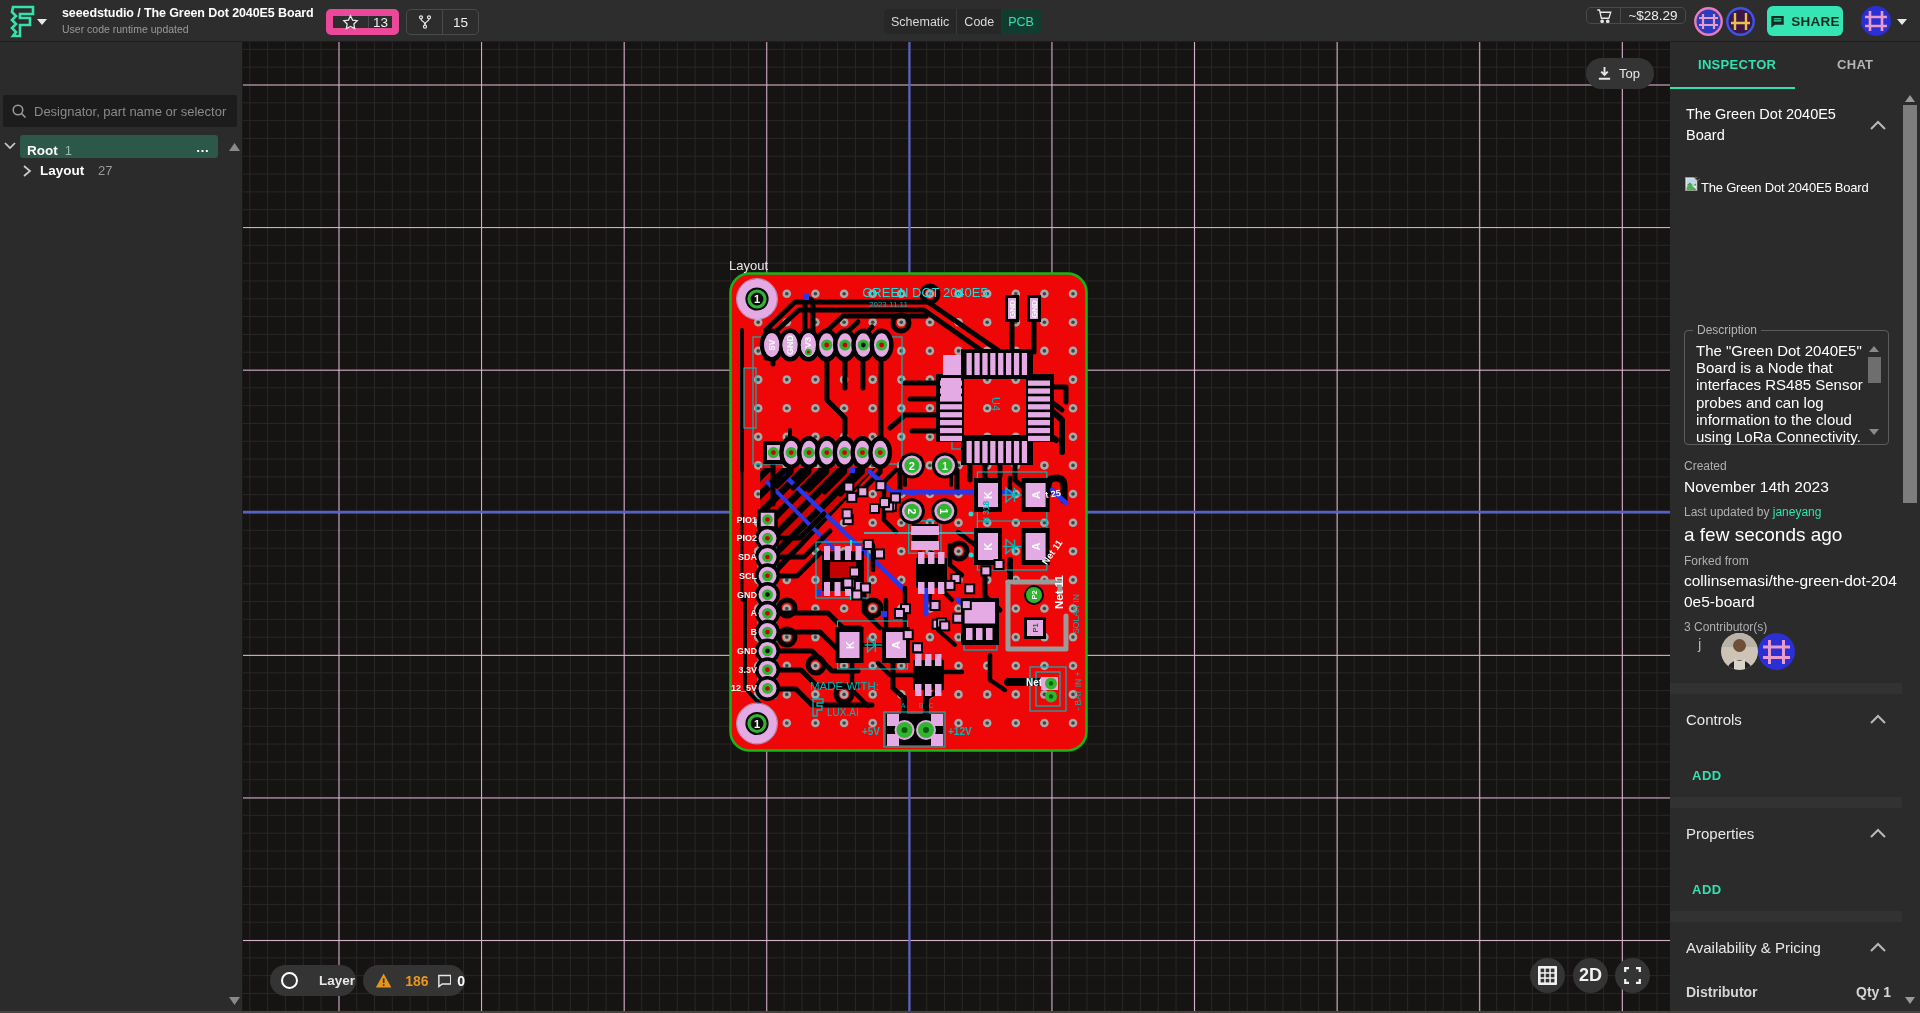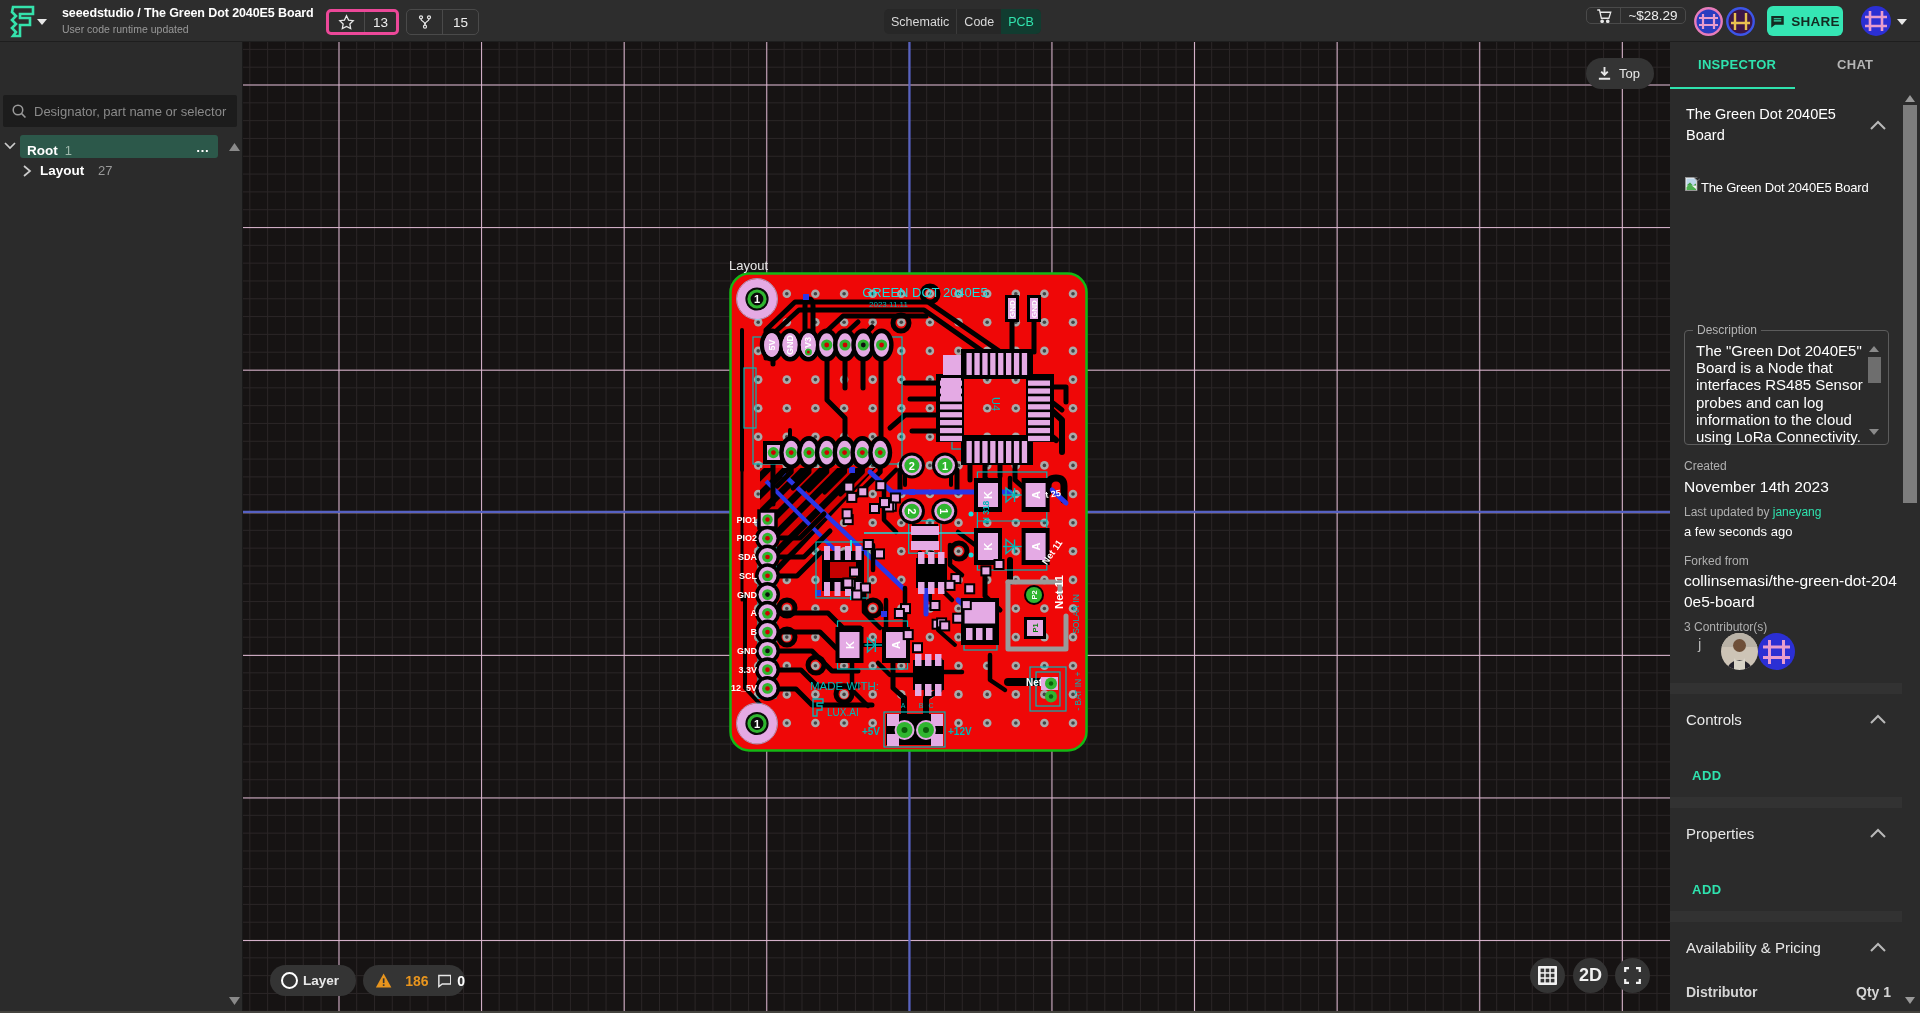--- a/index.html
+++ b/index.html
@@ -23,21 +23,21 @@
 <div id="topbar">
  <svg class="abs" style="left:9px;top:5px" width="34" height="33" viewBox="0 0 34 33">
   <path d="M4 2 H24 V9 H11 V13 H21 V20 H11 V31 H4 L7 27 L3 23 L7 19 L3 15 L7 11 L3 7 Z" fill="none" stroke="#35e2ac" stroke-width="2.6" stroke-linejoin="miter"></path>
  </svg>
  <svg class="abs" style="left:36px;top:18px" width="12" height="8">
       <polygon points="1,1 11,1 6,7" fill="#e8e8e8"></polygon>
     </svg>
  <div class="abs" style="left:62px;top:6px;font-size:12.5px;letter-spacing:-0.1px;font-weight:bold;color:#fff">seeedstudio / The Green Dot 2040E5 Board</div>
  <div class="abs" style="left:62px;top:23px;font-size:10.5px;color:#999">User code runtime updated</div>
 
- <div class="abs" style="left:326px;top:9px;width:73px;height:26px;border:3px solid #ec4899;border-radius:5px;display:flex">
+ <div class="abs" style="left:326px;top:9px;width:73px;height:26px;border:7px solid #ec4899;border-radius:5px;display:flex">
    <div style="width:36px;display:flex;align-items:center;justify-content:center;border-right:1px solid #4a4a4a">
      <svg width="17" height="17" viewBox="0 0 24 24">
           <path d="M12 2.5 L14.9 8.6 L21.5 9.5 L16.7 14.1 L17.9 20.7 L12 17.5 L6.1 20.7 L7.3 14.1 L2.5 9.5 L9.1 8.6 Z" fill="none" stroke="#e8e8e8" stroke-width="1.8"></path>
         </svg>
    </div>
    <div style="flex:1;display:flex;align-items:center;justify-content:center;font-size:13.5px;color:#eee">13</div>
  </div>
  <div class="abs" style="left:406px;top:9px;width:73px;height:26px;border:1px solid #4a4a4a;border-radius:5px;display:flex">
    <div style="width:36px;display:flex;align-items:center;justify-content:center;border-right:1px solid #4a4a4a">
      <svg width="16" height="16" viewBox="0 0 24 24" fill="none" stroke="#e8e8e8" stroke-width="1.8">
@@ -993,21 +993,21 @@
    <svg style="margin-left:11px" width="15" height="16" viewBox="0 0 16 17" fill="none" stroke="#e8e8e8" stroke-width="1.8">
         <path d="M8 1 V9 M4.5 6 L8 9.5 L11.5 6 M2 13.5 H14" stroke-width="2"></path>
       </svg>
    <span style="margin-left:7px;font-size:13px">Top</span>
  </div>
 
  <div class="pill" style="left:27px;top:923px;width:86px;height:31px">
    <svg style="margin-left:10px" width="19" height="19">
         <circle cx="9.5" cy="9.5" r="7.5" fill="none" stroke="#fff" stroke-width="2"></circle>
       </svg>
-   <span style="margin-left:4px;font-size:13.5px;font-weight:bold">Layer</span>
+   <span style="margin-left:20px;font-size:13.5px;font-weight:bold">Layer</span>
  </div>
  <div class="pill" style="left:120px;top:923px;width:102px;height:31px">
    <svg style="margin-left:12px" width="19" height="17" viewBox="0 0 20 18">
         <path d="M10 1 L19 17 H1 Z" fill="#e8951e"></path>
         <rect x="9.1" y="6.5" width="1.9" height="5.5" fill="#343434"></rect>
         <rect x="9.1" y="13.4" width="1.9" height="1.9" fill="#343434"></rect>
       </svg>
    <span style="margin-left:13px;font-size:14px;font-weight:bold;color:#e8951e">186</span>
    <svg style="margin-left:9px" width="15" height="14" viewBox="0 0 16 15">
         <path d="M1 1 H15 V11 H5 L1 14 Z" fill="none" stroke="#e8e8e8" stroke-width="1.7"></path>
@@ -1071,21 +1071,21 @@
       </svg>
    <div style="position:absolute;right:7px;top:20px;width:13px;height:26px;background:#6e6e6e"></div>
    <svg style="position:absolute;right:8px;bottom:8px" width="12" height="8">
         <polygon points="1,1 11,1 6,7" fill="#8a8a8a"></polygon>
       </svg>
  </fieldset>
 
  <div class="abs" style="left:14px;top:417px;font-size:12px;color:#b0b0b0">Created</div>
  <div class="abs" style="left:14px;top:436px;font-size:15.5px;color:#fff">November 14th 2023</div>
  <div class="abs" style="left:14px;top:463px;font-size:12px;color:#b0b0b0">Last updated by <span style="color:#2fe2ae">janeyang</span></div>
- <div class="abs" style="left:14px;top:482px;font-size:13px;color:#fff">a few seconds ago</div>
+ <div class="abs" style="left:14px;top:482px;font-size:19px;color:#fff">a few seconds ago</div>
  <div class="abs" style="left:14px;top:512px;font-size:12px;color:#b0b0b0">Forked from</div>
  <div class="abs" style="left:14px;top:528px;width:213px;font-size:15.5px;color:#fff;line-height:21px;word-break:break-all">collinsemasi/the-green-dot-2040e5-board</div>
  <div class="abs" style="left:14px;top:578px;font-size:12px;color:#b0b0b0">3 Contributor(s)</div>
  <div class="abs" style="left:28px;top:593px;font-size:15px;color:#b5b5b5">j</div>
  <svg class="abs" style="left:51px;top:591px" width="37" height="37" viewBox="0 0 37 37">
    <defs>
         <clipPath id="cav">
           <circle cx="18.5" cy="18.5" r="18.5"></circle>
         </clipPath>
       </defs>

